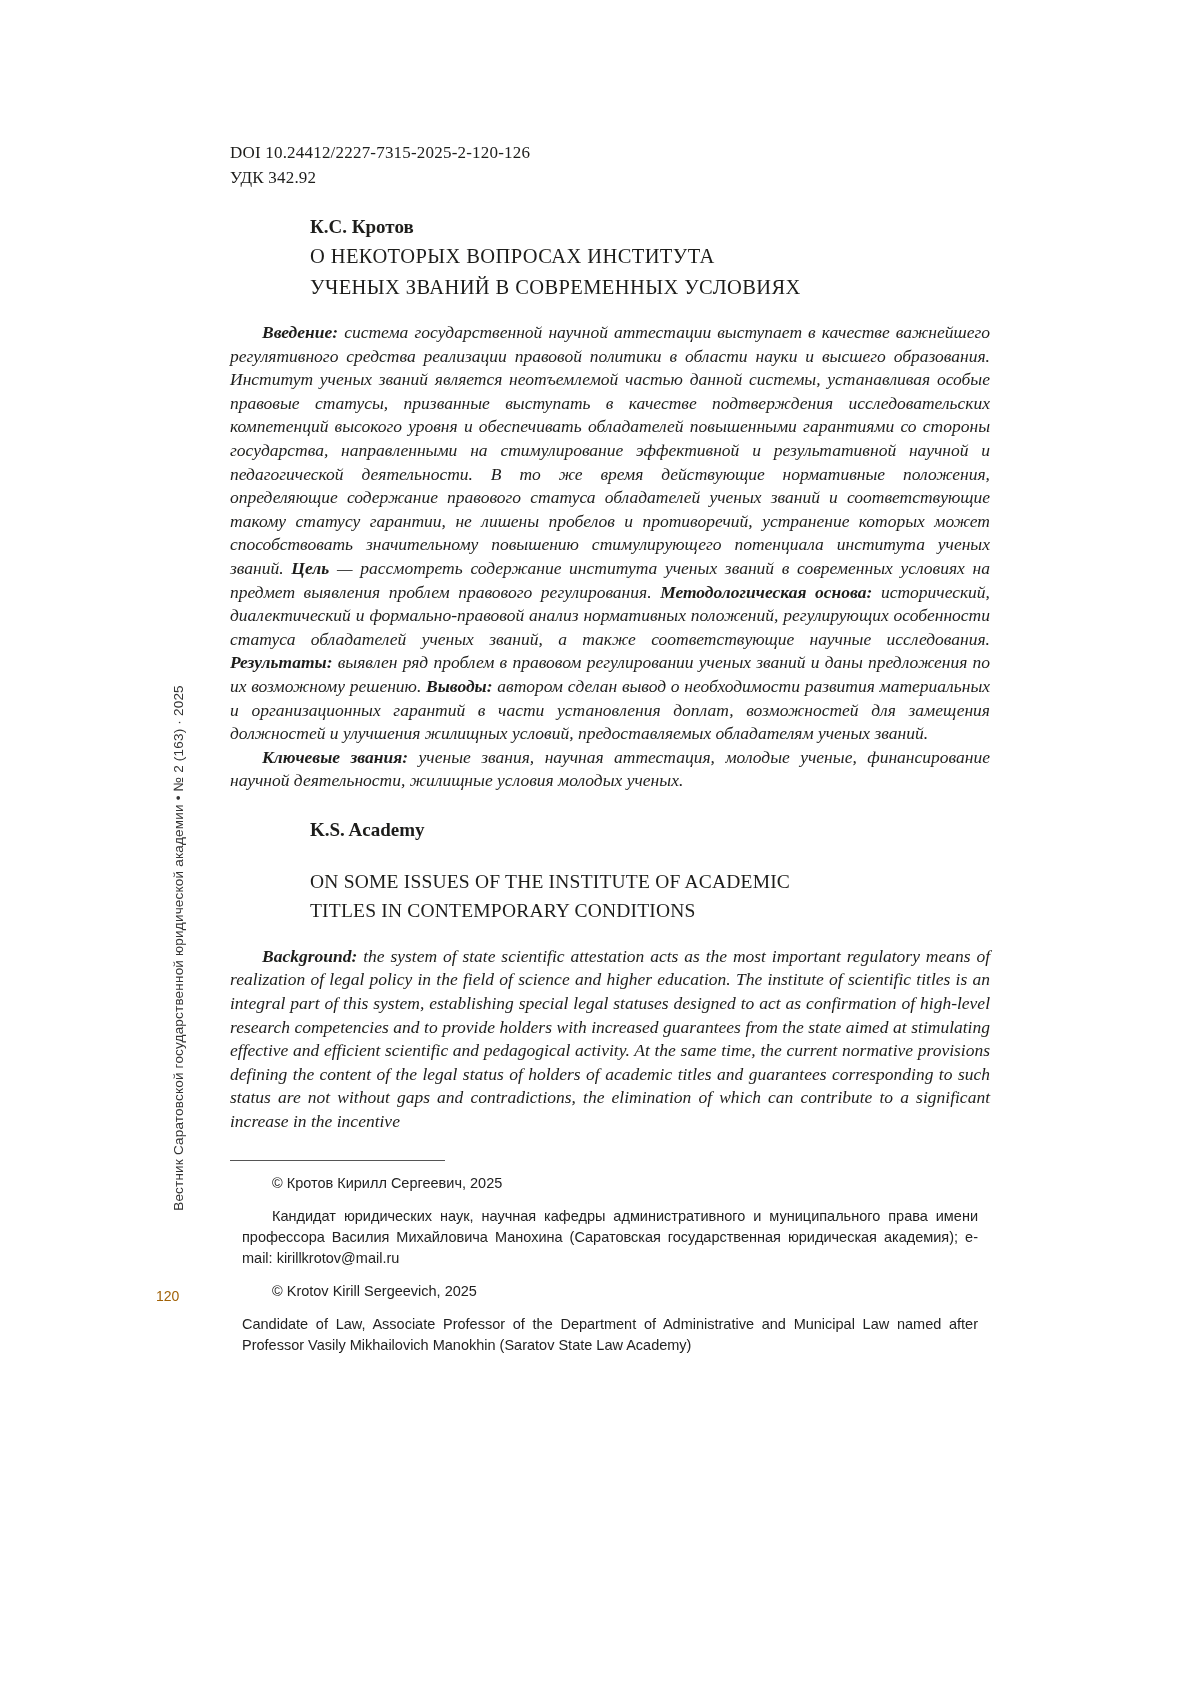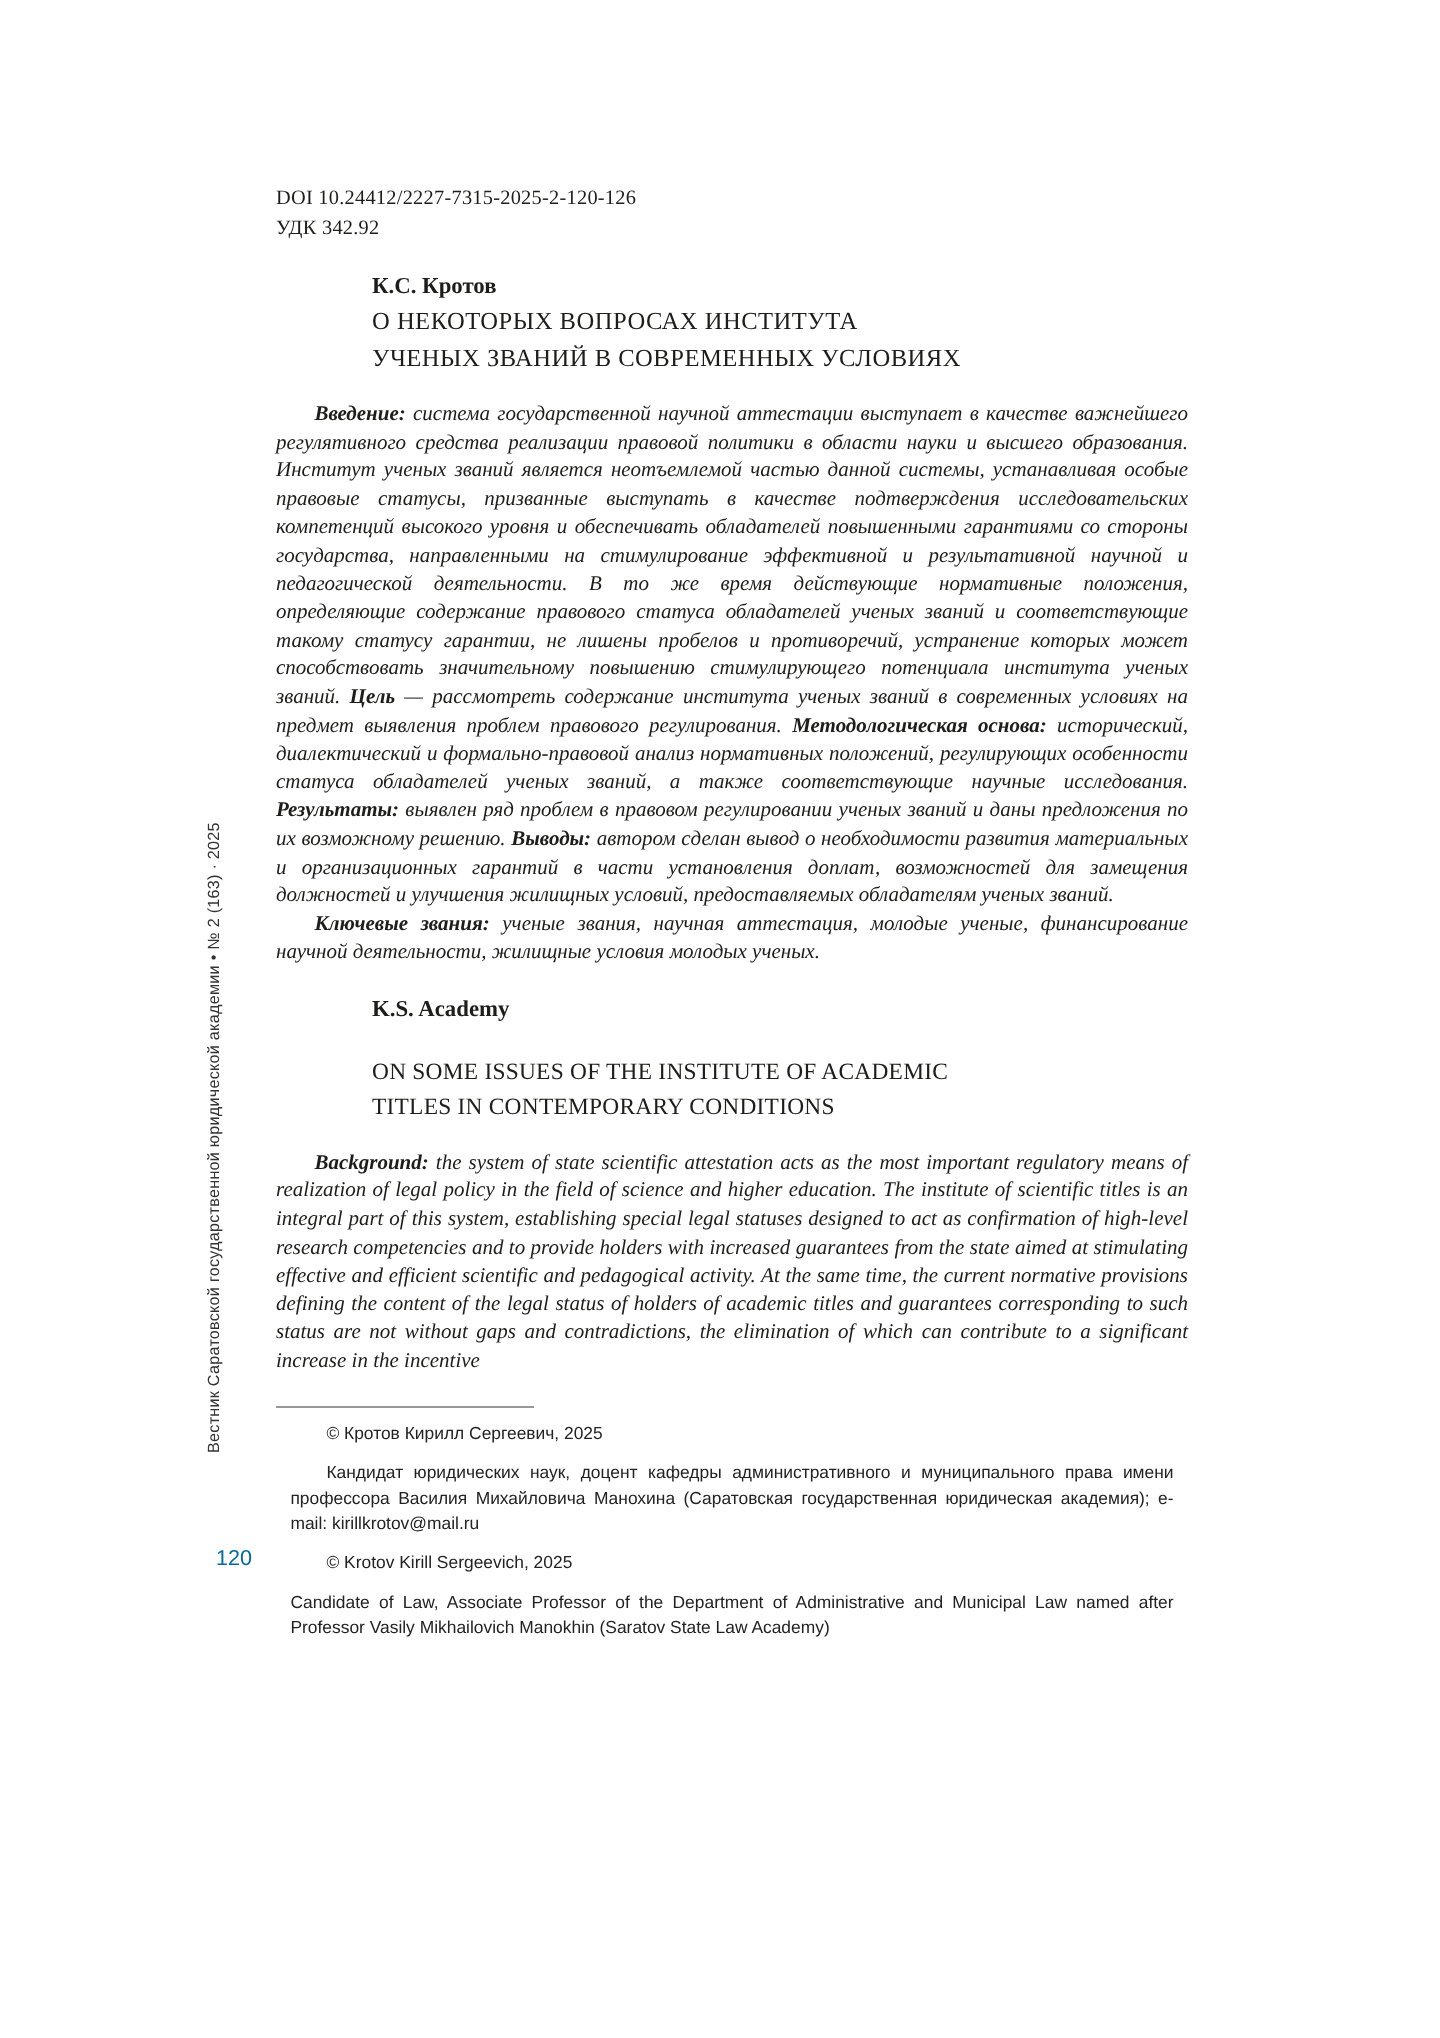--- a/index.html
+++ b/index.html
@@ -12,21 +12,21 @@
     width: 1200px;
     height: 1698px;
     background: #ffffff;
     color: #1d1d1b;
     font-family: "Liberation Serif", serif;
     overflow: hidden;
   }
   .main-column {
     position: absolute;
     left: 230px;
-    top: 152px;
+    top: 140px;
     width: 760px;
   }
   .doi-line, .udk-line {
     font-size: 17px;
     line-height: 25px;
     letter-spacing: 0.2px;
   }
   .author-ru, .author-en {
     font-weight: bold;
     font-size: 19px;
@@ -85,25 +85,25 @@
     transform: translate(-50%, -50%) rotate(-90deg);
     transform-origin: center;
     white-space: nowrap;
     font-family: "Liberation Sans", sans-serif;
     font-size: 13.5px;
     letter-spacing: 0.2px;
     color: #333333;
   }
   .page-number {
     position: absolute;
-    left: 180px;
+    left: 156px;
     top: 1288px;
     font-family: "Liberation Sans", sans-serif;
-    font-size: 18px;
-    color: #0369a1;
+    font-size: 14px;
+    color: #a16207;
   }
 </style>
 </head>
 <body>
 
 <div class="page">
 
   <div class="main-column">
 
     <div class="doi-line">DOI 10.24412/2227-7315-2025-2-120-126</div>
@@ -121,21 +121,21 @@
     <div class="author-en">K.S. Academy</div>
 
     <div class="title-en">ON SOME ISSUES OF THE INSTITUTE OF ACADEMIC
 TITLES IN CONTEMPORARY CONDITIONS</div>
 
     <p class="abstract abstract-en"><span class="seg-b">Background: </span><span>the system of state scientific attestation acts as the most important regulatory means of realization of legal policy in the field of science and higher education. The institute of scientific titles is an integral part of this system, establishing special legal statuses designed to act as confirmation of high-level research competencies and to provide holders with increased guarantees from the state aimed at stimulating effective and efficient scientific and pedagogical activity. At the same time, the current normative provisions defining the content of the legal status of holders of academic titles and guarantees corresponding to such status are not without gaps and contradictions, the elimination of which can contribute to a significant increase in the incentive</span></p>
 
     <div class="footnote">
       <hr class="footnote-rule">
       <p class="fn-indent">©  Кротов Кирилл Сергеевич, 2025</p>
-      <p class="fn-indent">Кандидат юридических наук, доцент кафедры административного и муниципального права имени профессора Василия Михайловича Манохина (Саратовская государственная юридическая академия); e-mail: kirillkrotov@mail.ru</p>
+      <p class="fn-indent">Кандидат юридических наук, научная кафедры административного и муниципального права имени профессора Василия Михайловича Манохина (Саратовская государственная юридическая академия); e-mail: kirillkrotov@mail.ru</p>
       <p class="fn-indent">©  Krotov Kirill Sergeevich, 2025</p>
       <p>Candidate of Law, Associate Professor of the Department of Administrative and Municipal Law named after Professor Vasily Mikhailovich Manokhin (Saratov State Law Academy)</p>
     </div>
 
   </div>
 
   <div class="sidebar-vertical">Вестник Саратовской государственной юридической академии • № 2 (163) · 2025</div>
 
   <div class="page-number">120</div>
 

